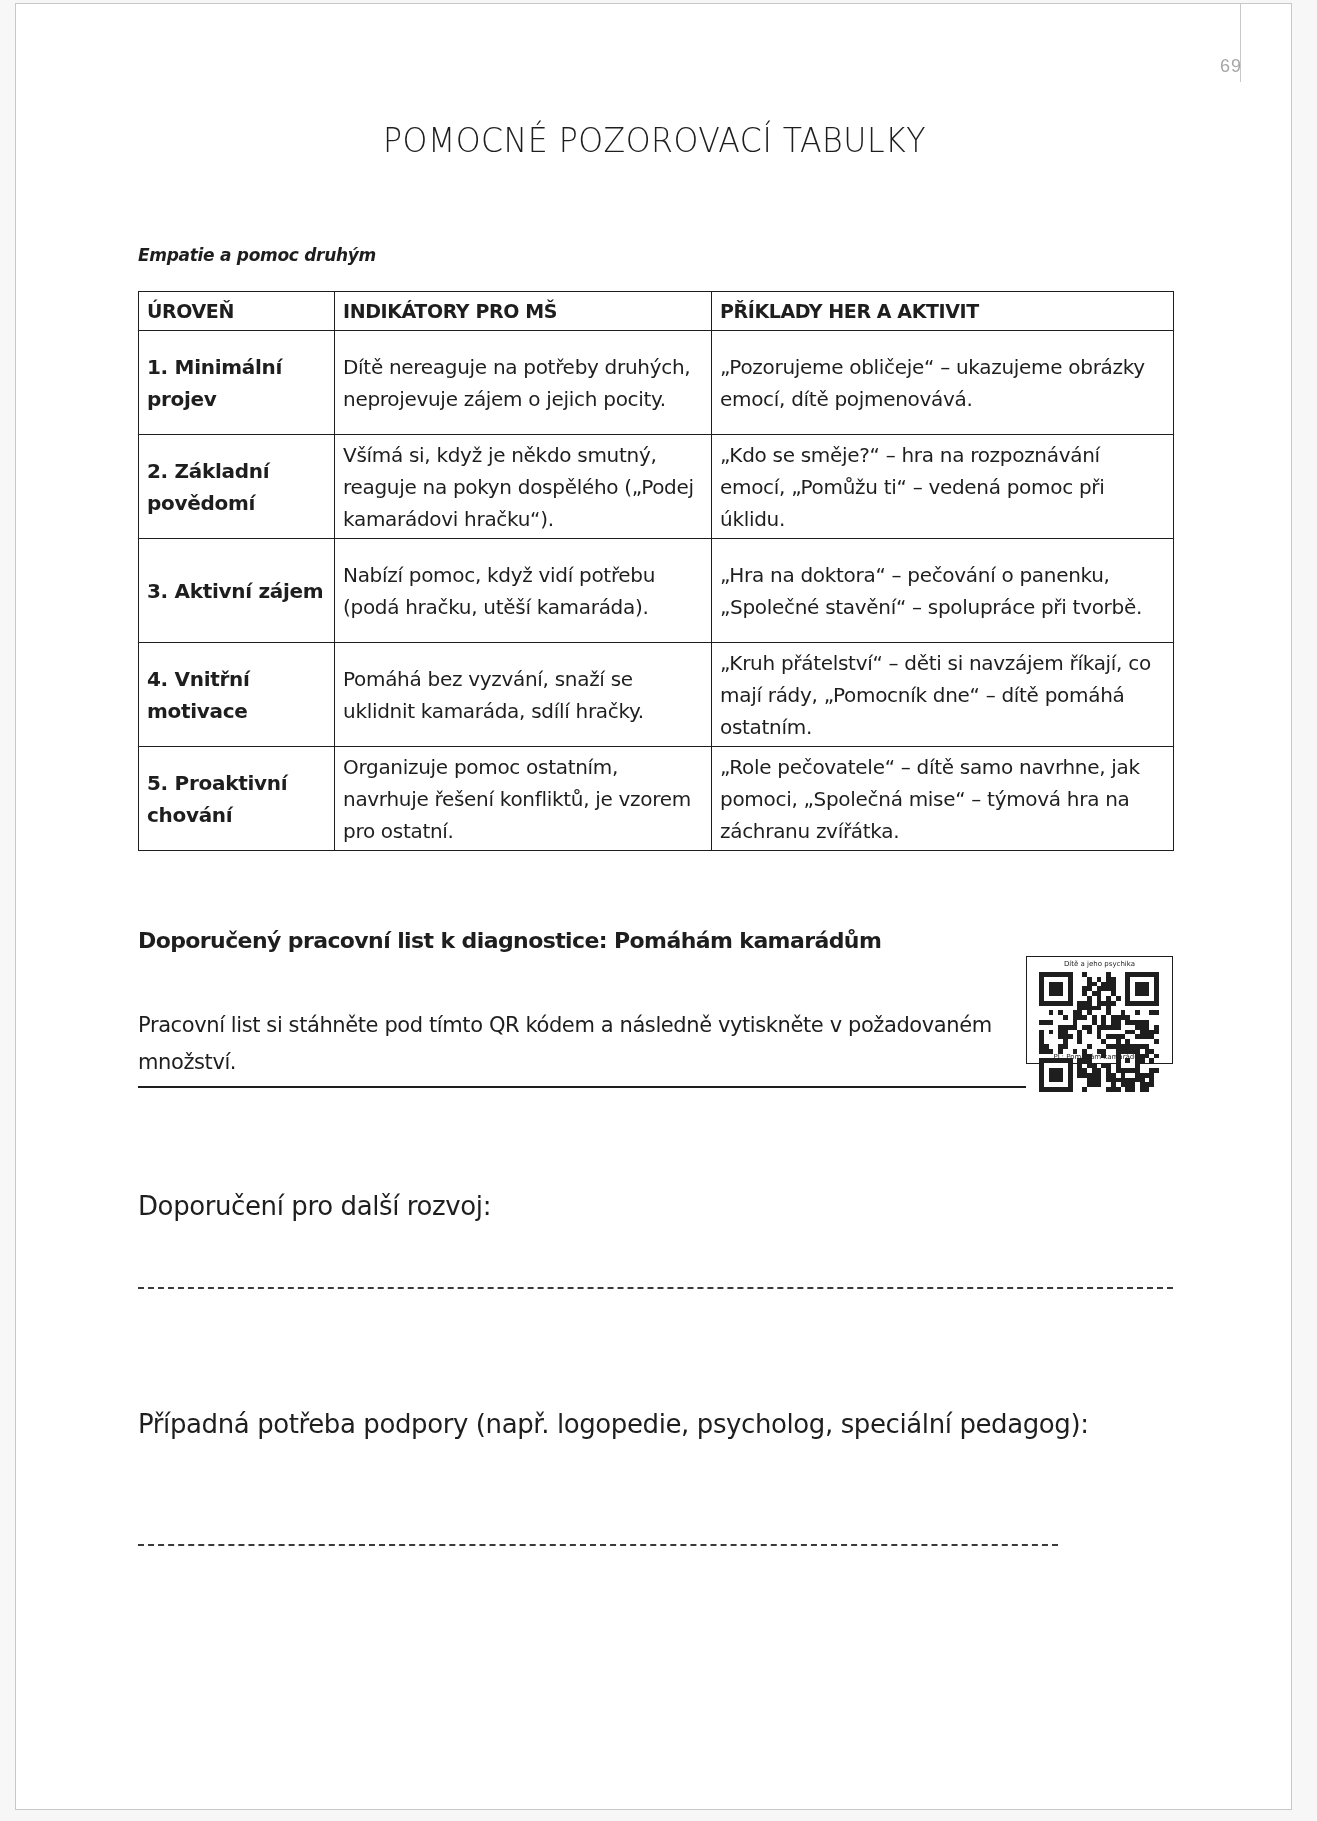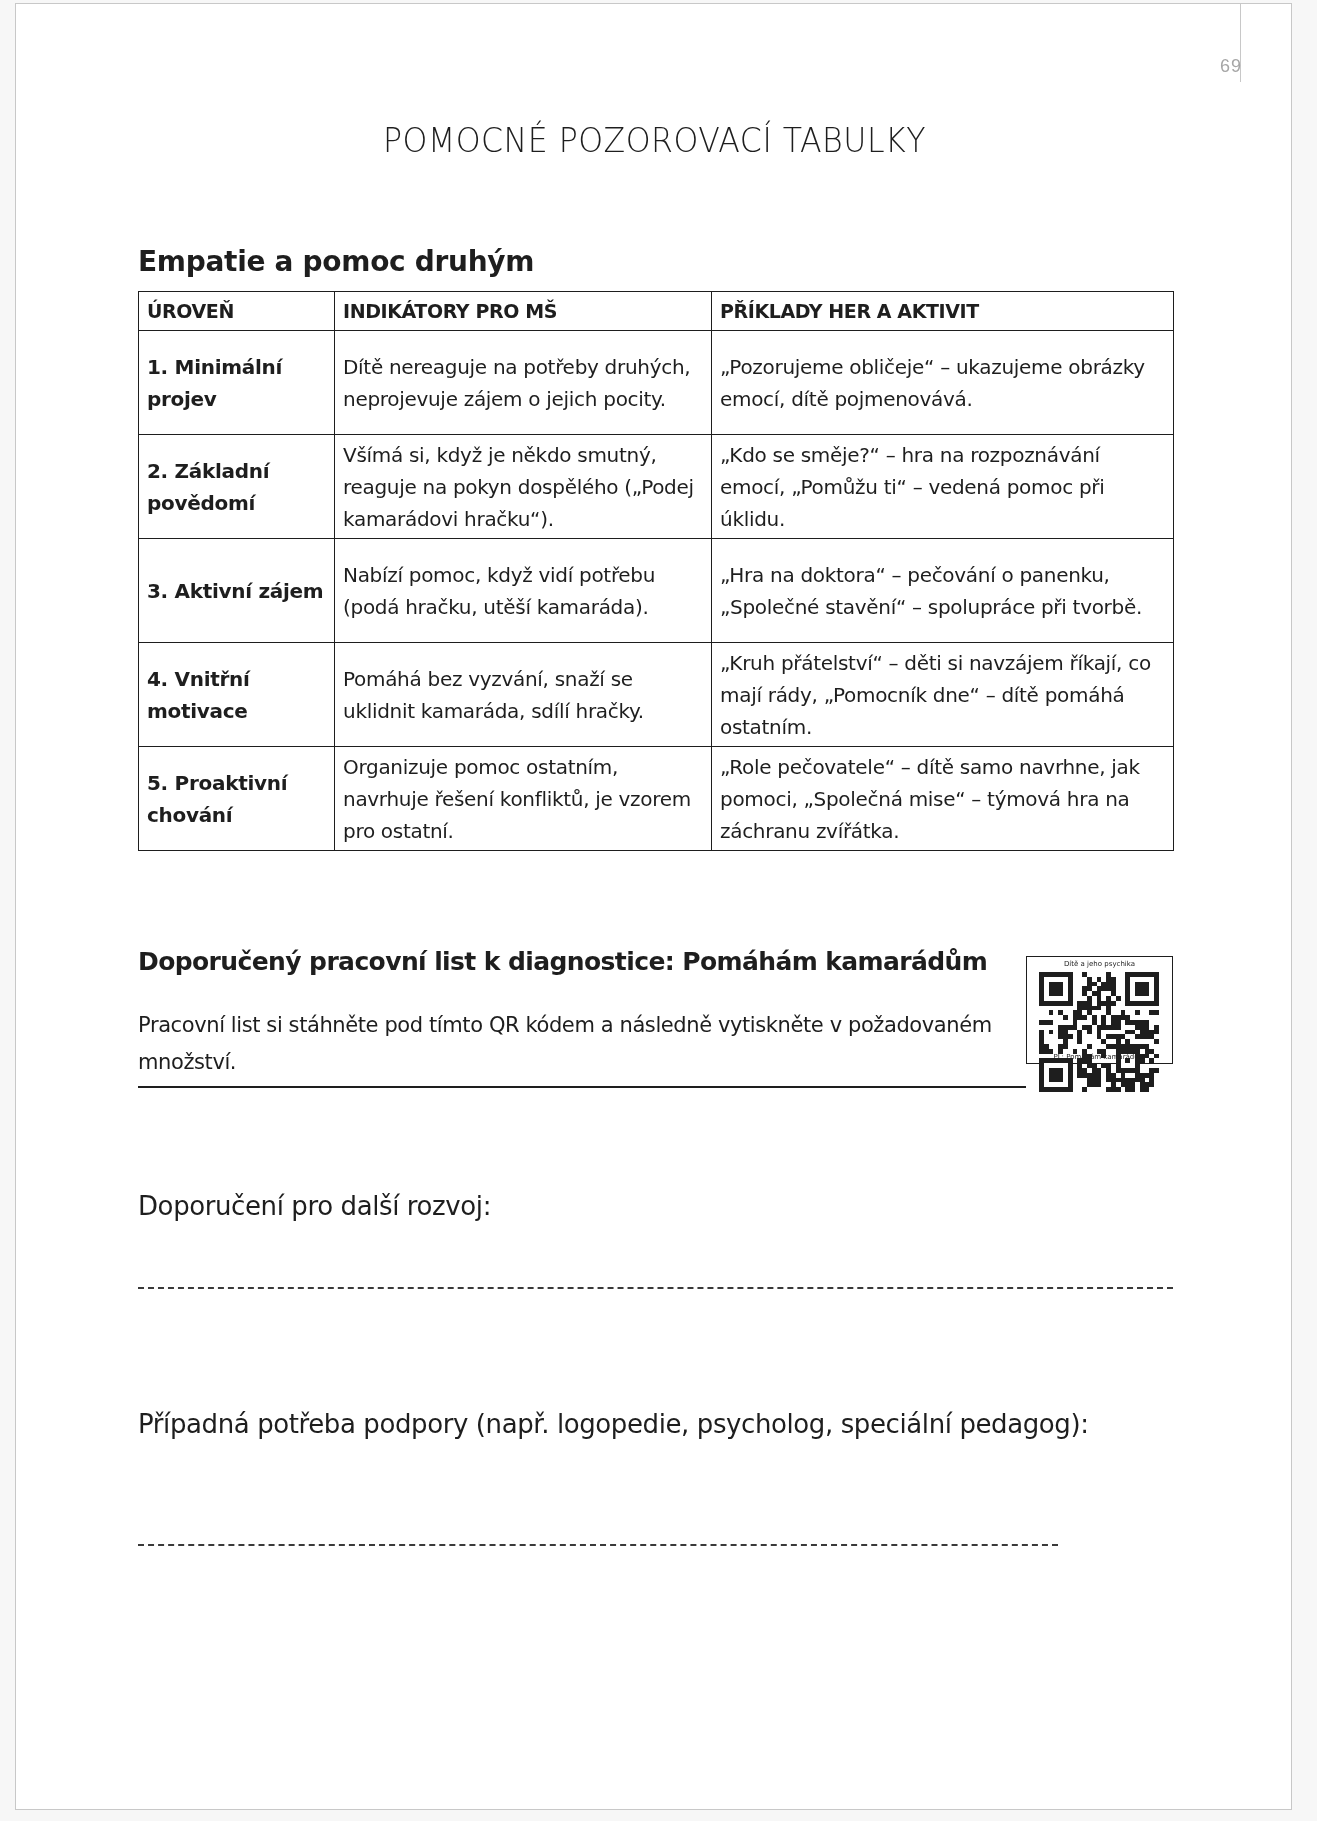--- a/index.html
+++ b/index.html
@@ -39,22 +39,23 @@
       font-family: "DejaVu Sans", sans-serif;
       font-weight: 200;
       font-size: 34px; letter-spacing: 0.5px;
       color: #1e1e1e;
       transform: scaleX(0.93);
     }
     .section-heading {
       position: absolute;
       left: 122px; top: 241px;
       font-family: "DejaVu Sans", sans-serif;
-      font-weight: bold; font-size: 28px;
+      font-weight: bold; font-size: 17px;
       letter-spacing: -0.3px;
+      font-style: italic;
     }
     table.obs {
       position: absolute;
       left: 122px; top: 287px;
       width: 1035px;
       border-collapse: collapse;
       table-layout: fixed;
       font-family: "DejaVu Sans", sans-serif;
       font-size: 20px;
       line-height: 32px;
@@ -73,23 +74,23 @@
     table.obs tbody td { height: 103px; }
     table.obs td.level { font-weight: bold; letter-spacing: -0.3px; }
     table.obs td.ind { letter-spacing: -0.3px; }
     table.obs td.ex { letter-spacing: -0.3px; }
     col.c1 { width: 196px; }
     col.c2 { width: 377px; }
     col.c3 { width: 462px; }
 
     .ws-heading {
       position: absolute;
-      left: 122px; top: 943px;
+      left: 122px; top: 924px;
       font-family: "DejaVu Sans", sans-serif;
-      font-weight: bold; font-size: 25px;
+      font-weight: bold; font-size: 22px;
       letter-spacing: -0.6px;
     }
     .ws-text {
       position: absolute;
       left: 122px; top: 1003px; width: 890px;
       font-size: 21px; line-height: 37px;
       letter-spacing: -0.4px;
     }
     .ws-rule {
       position: absolute;

